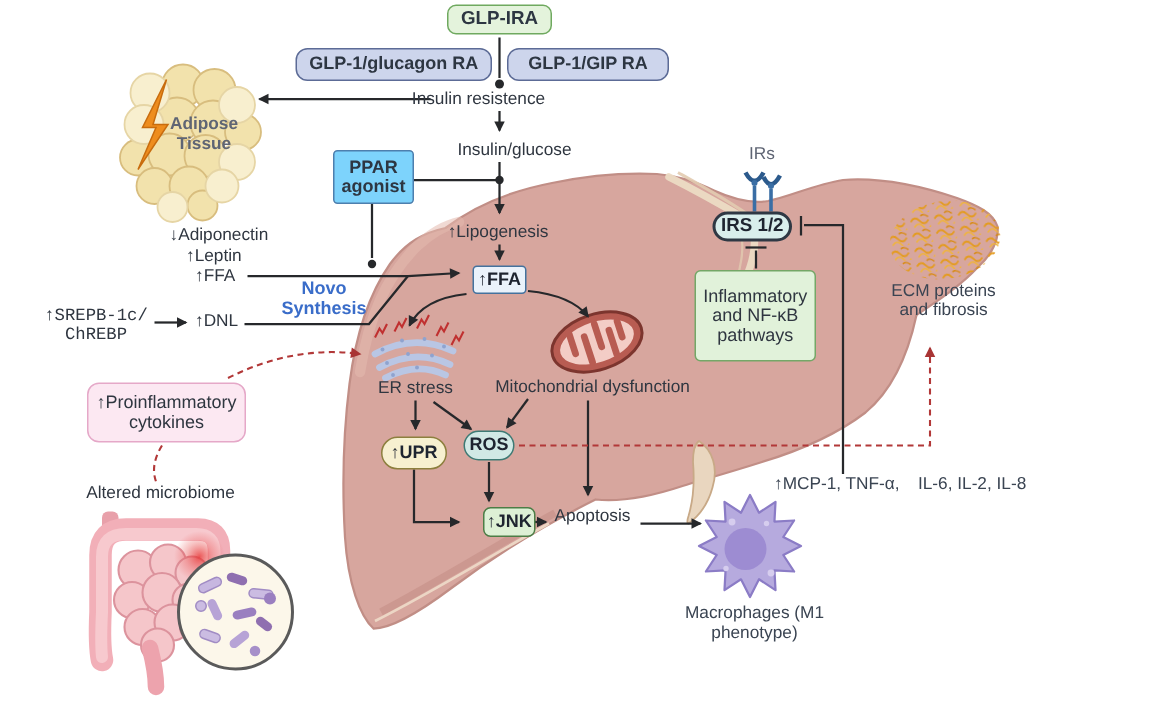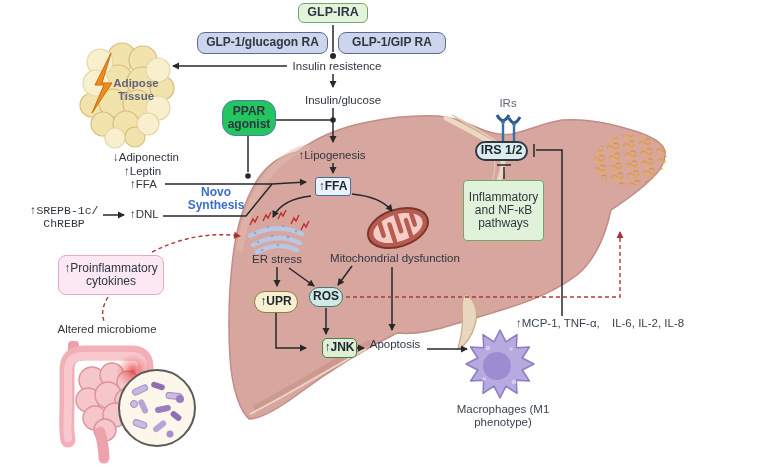--- a/index.html
+++ b/index.html
@@ -232,21 +232,21 @@
 
 <div class="nd" style="left:298px;top:3px;width:70px;height:20px;background:#e4f3dc;border:1.5px solid #6fa95f;border-radius:6px;font-size:12.5px;">
   <span>GLP-IRA</span>
 </div>
 <div class="nd" style="left:197px;top:32px;width:131px;height:22px;background:#cdd5ec;border:1.5px solid #5c6b96;border-radius:8px;">
   <span>GLP-1/glucagon RA</span>
 </div>
 <div class="nd" style="left:338px;top:32px;width:108px;height:22px;background:#cdd5ec;border:1.5px solid #5c6b96;border-radius:8px;">
   <span>GLP-1/GIP RA</span>
 </div>
-<div class="nd" style="left:222px;top:100px;width:54px;height:36px;background:#22c55e;border:1.5px solid #4d7fae;border-radius:13px;">
+<div class="nd" style="left:222px;top:100px;width:54px;height:36px;background:#7dd3fc;border:1.5px solid #4d7fae;border-radius:3px;">
   <span>PPAR</span>
   <span>agonist</span>
 </div>
 <div class="nd b700" style="left:315px;top:177px;width:36px;height:19px;background:#eaf2fb;border:1.5px solid #44729e;border-radius:3px;color:#1e2430;">
   <span>↑FFA</span>
 </div>
 <div class="nd pill b700" style="left:254px;top:291px;width:44px;height:22px;background:#f7f0d0;border:1.5px solid #8d7f3e;color:#1e2430;">
   <span>↑UPR</span>
 </div>
 <div class="nd pill b700" style="left:309px;top:287px;width:34px;height:20px;background:#d1e9e5;border:1.5px solid #3e7a74;color:#1e2430;">
@@ -261,21 +261,21 @@
 <div class="nd" style="left:58px;top:255px;width:106px;height:40px;background:#fce8f2;border:1.5px solid #e5a8c8;border-radius:8px;font-weight:400;color:#2f3640;">
   <span>↑Proinflammatory</span>
   <span>cytokines</span>
 </div>
 <div class="nd" style="left:463px;top:180px;width:81px;height:61px;background:#e1f2da;border:1.5px solid #74a767;border-radius:4px;font-weight:400;color:#2f3640;">
   <span>Inflammatory</span>
   <span>and NF-κB</span>
   <span>pathways</span>
 </div>
 
-<div class="t dark" style="left:337px;top:60px;">
+<div class="t dark" style="left:319px;top:60px;">
   <span>Insulin resistence</span>
 </div>
 <div class="t dark" style="left:343px;top:94px;">
   <span>Insulin/glucose</span>
 </div>
 <div class="t gray" style="left:136px;top:77px;">
   <span>Adipose</span>
   <span>Tissue</span>
 </div>
 <div class="tl dark" style="left:113px;top:151px;">
@@ -306,20 +306,24 @@
 </div>
 <div class="t dark" style="left:395px;top:252px;">
   <span>Mitochondrial dysfunction</span>
 </div>
 <div class="t dark" style="left:395px;top:338px;">
   <span>Apoptosis</span>
 </div>
 <div class="t" style="left:508px;top:97px;color:#5f6574;">
   <span>IRs</span>
 </div>
+<div class="t" style="left:629px;top:188px;">
+  <span>ECM proteins</span>
+  <span>and fibrosis</span>
+</div>
 <div class="tl" style="left:516px;top:317px;">
   <span>↑MCP-1, TNF-α,</span>
   <span style="padding-left:9px;">IL-6, IL-2, IL-8</span>
 </div>
 <div class="t" style="left:503px;top:403px;">
   <span>Macrophages (M1</span>
   <span>phenotype)</span>
 </div>
 <div class="t dark" style="left:107px;top:323px;">
   <span>Altered microbiome</span>

